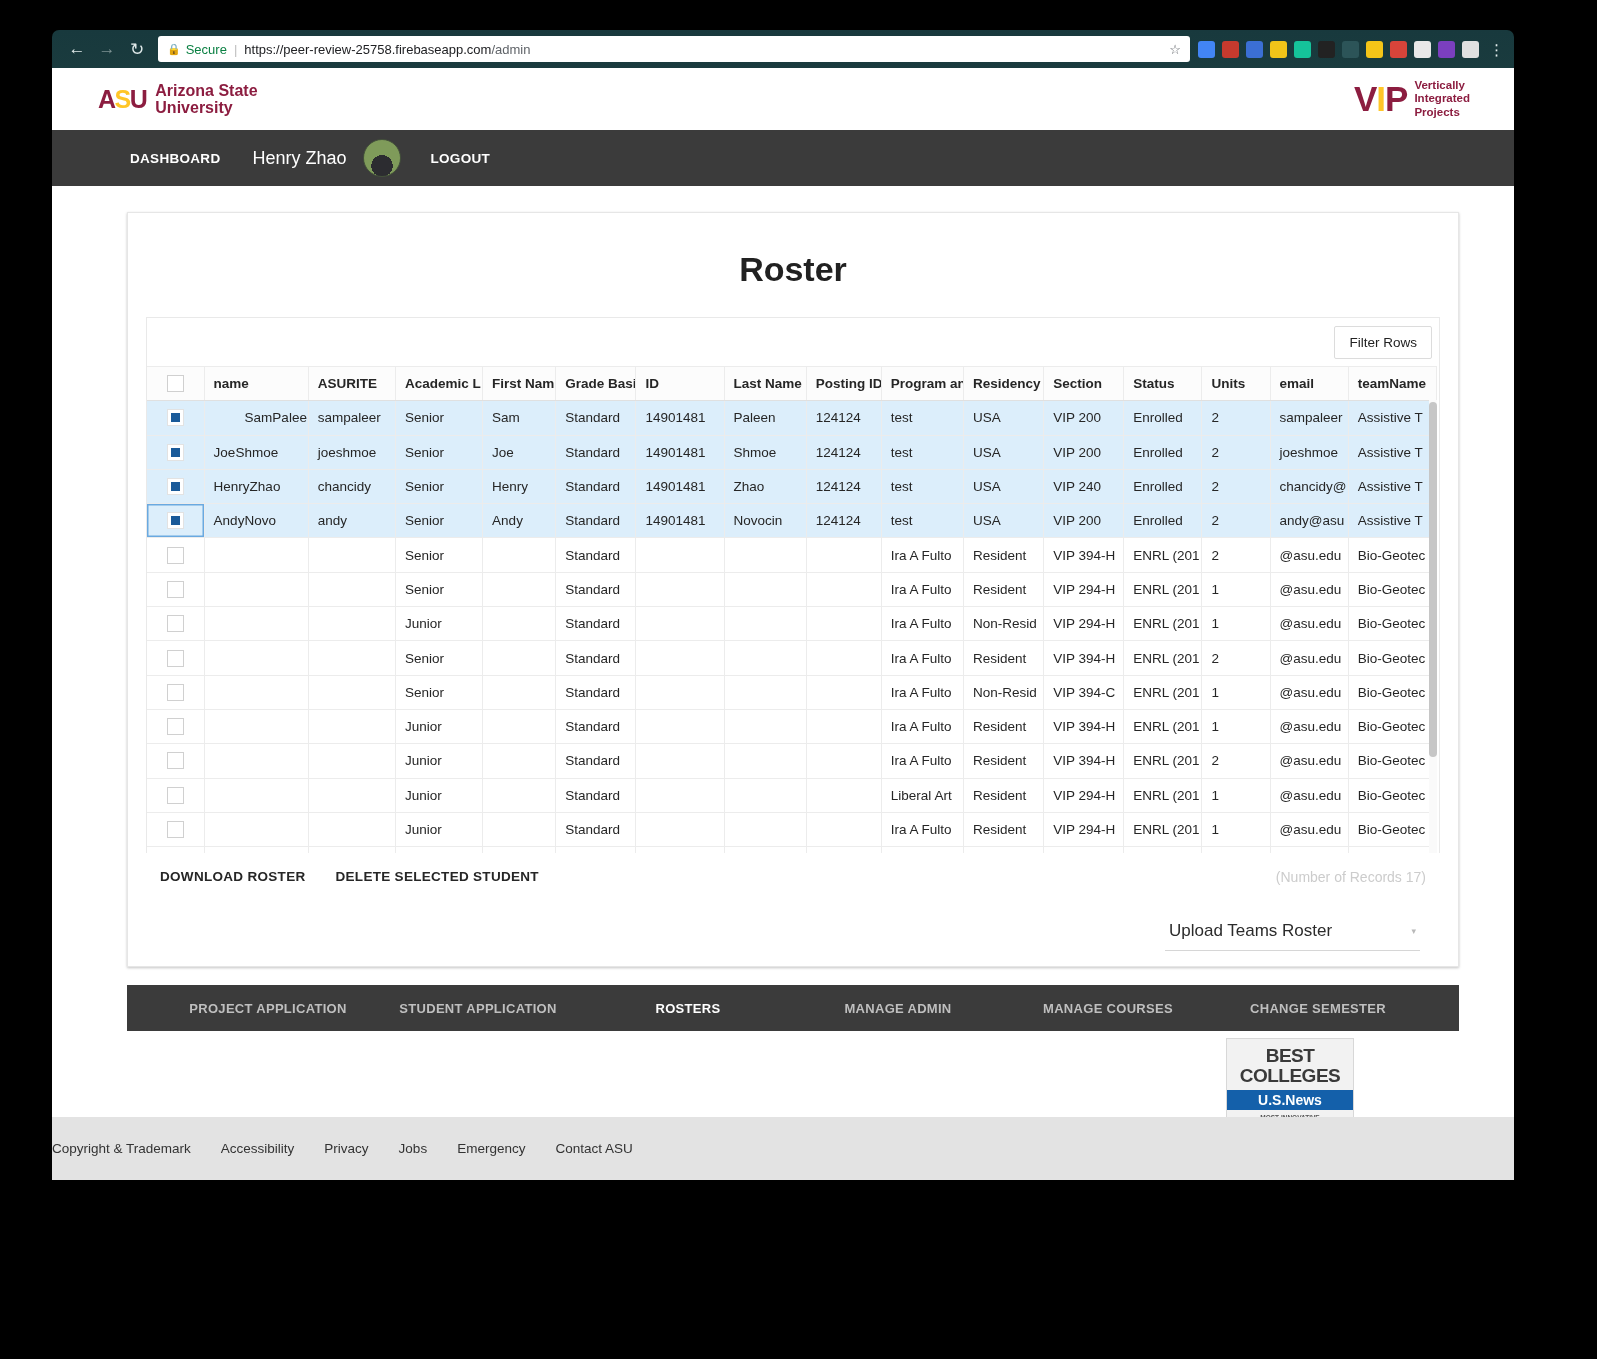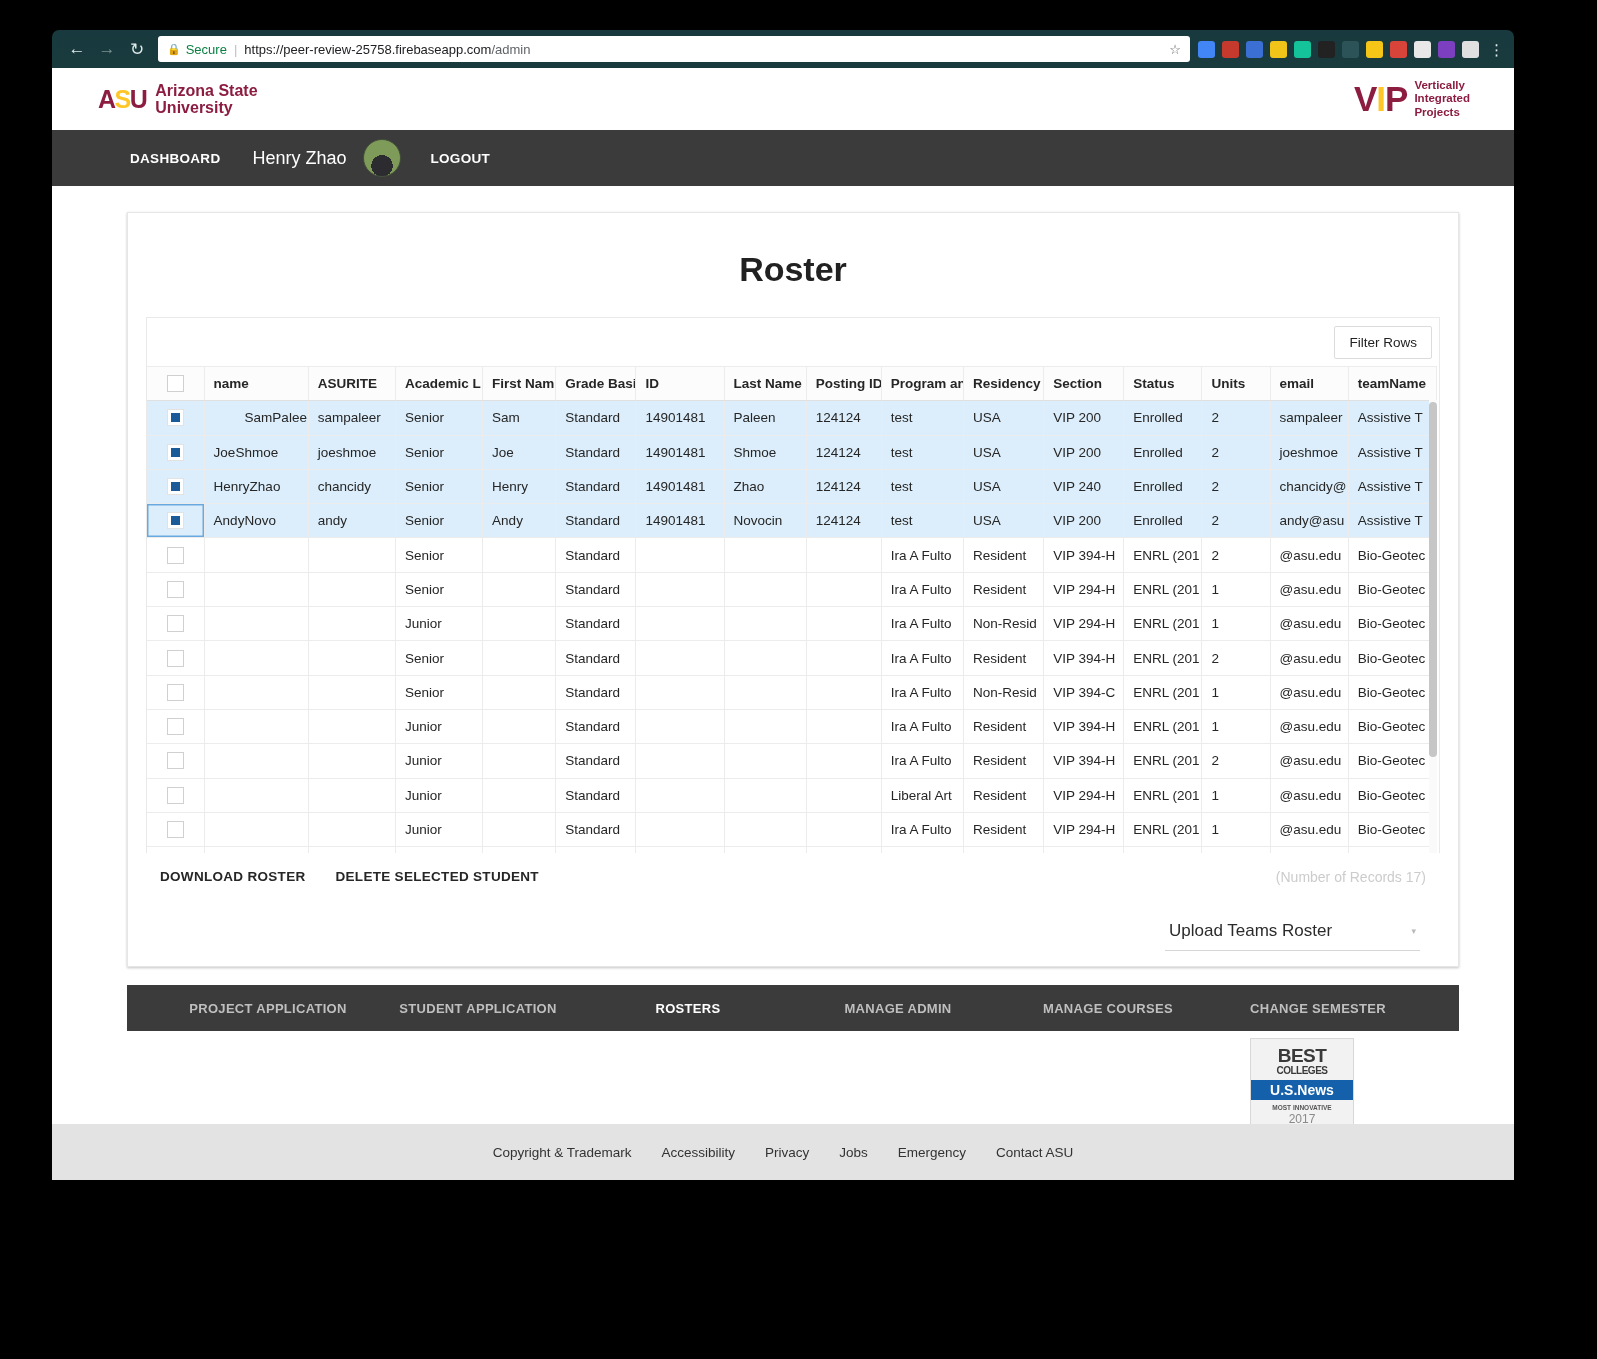--- a/index.html
+++ b/index.html
@@ -226,37 +226,37 @@
   }
   .bnitem.active { color: #fff; }
 
   
   .innovation {
     position: absolute; left: 0; right: 0; bottom: 63px; height: 56px;
     background: #ffc627; display: flex; align-items: center; justify-content: center;
   }
   .innovation .txt { font-size: 21px; font-weight: bold; color: #1a1a1a; margin-right: 80px; }
   .badge {
-    position: absolute; right: 160px; bottom: 24px; width: 104px; height: 118px;
+    position: absolute; right: 160px; bottom: 24px; width: 128px; height: 118px;
     background: #f2f2f2; border: 1px solid #d8d8d8;
     clip-path: polygon(0 0, 100% 0, 100% 84%, 50% 100%, 0 84%);
     display: flex; flex-direction: column; align-items: center; padding-top: 7px;
   }
   .badge .b1 { font-weight: bold; font-size: 19px; color: #3a3a3a; letter-spacing: -.5px; line-height: 1; }
-  .badge .b2 { font-weight: bold; font-size: 10px; color: #3a3a3a; letter-spacing: -.5px; line-height: 1.15; }
+  .badge .b2 { font-weight: bold; font-size: 19px; color: #3a3a3a; letter-spacing: -.5px; line-height: 1.15; }
   .badge .b3 {
     margin-top: 3px; background: #1460aa; color: #fff; font-weight: bold;
     font-size: 14px; padding: 2px 7px; width: 100%; text-align: center;
   }
   .badge .b4 { font-size: 6.5px; color: #555; margin-top: 4px; font-weight: bold; }
   .badge .b5 { font-size: 12px; color: #8a8a8a; margin-top: 1px; }
 
   .sitefoot {
-    position: absolute; left: 0; right: 0; bottom: 0; height: 56px;
-    background: #e3e3e3; display: flex; align-items: center; justify-content: center; gap: 30px;
+    position: absolute; left: 0; right: 0; bottom: 0; height: 63px;
+    background: #e3e3e3; display: flex; align-items: center; gap: 30px;
   }
   .footlink { font-size: 13.5px; color: #333; }
 </style>
 </head>
 <body>
 
 <div id="desktop">
 
   <div id="window">
 

